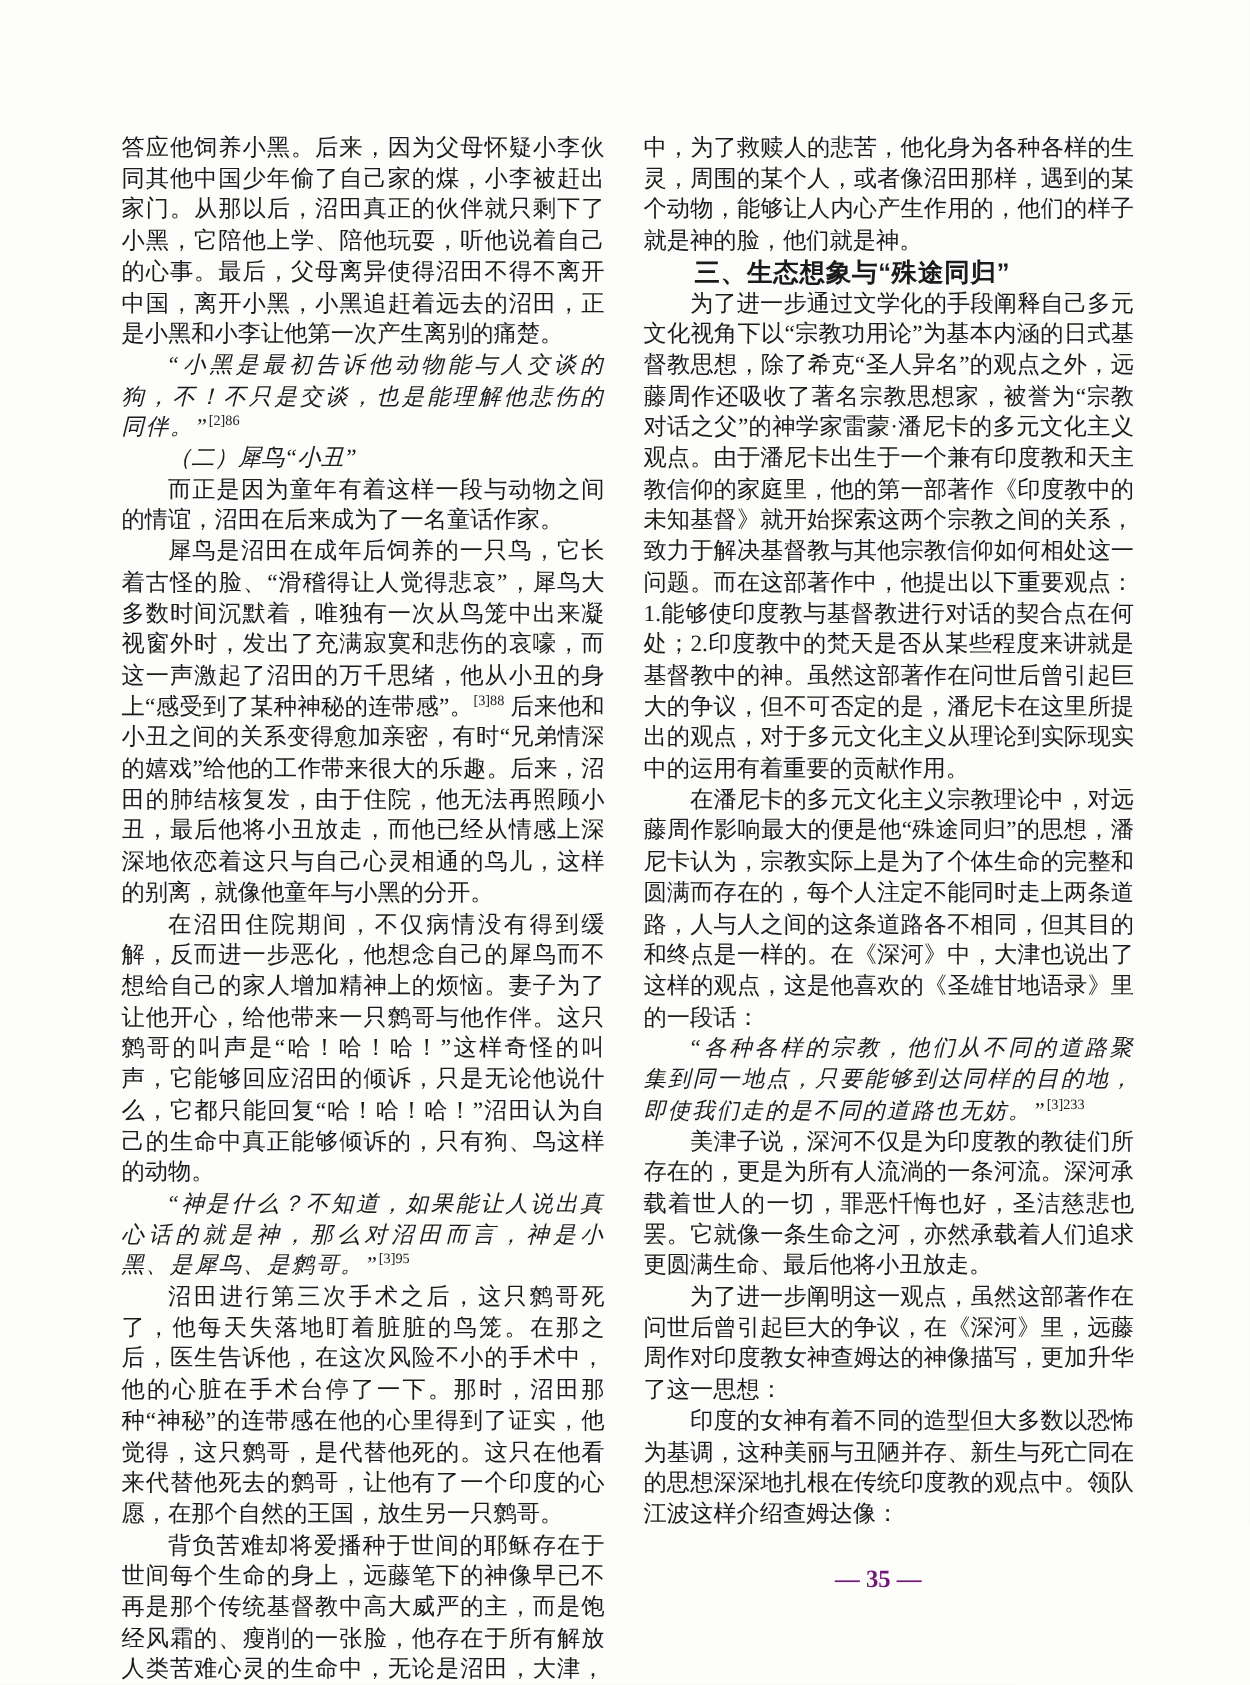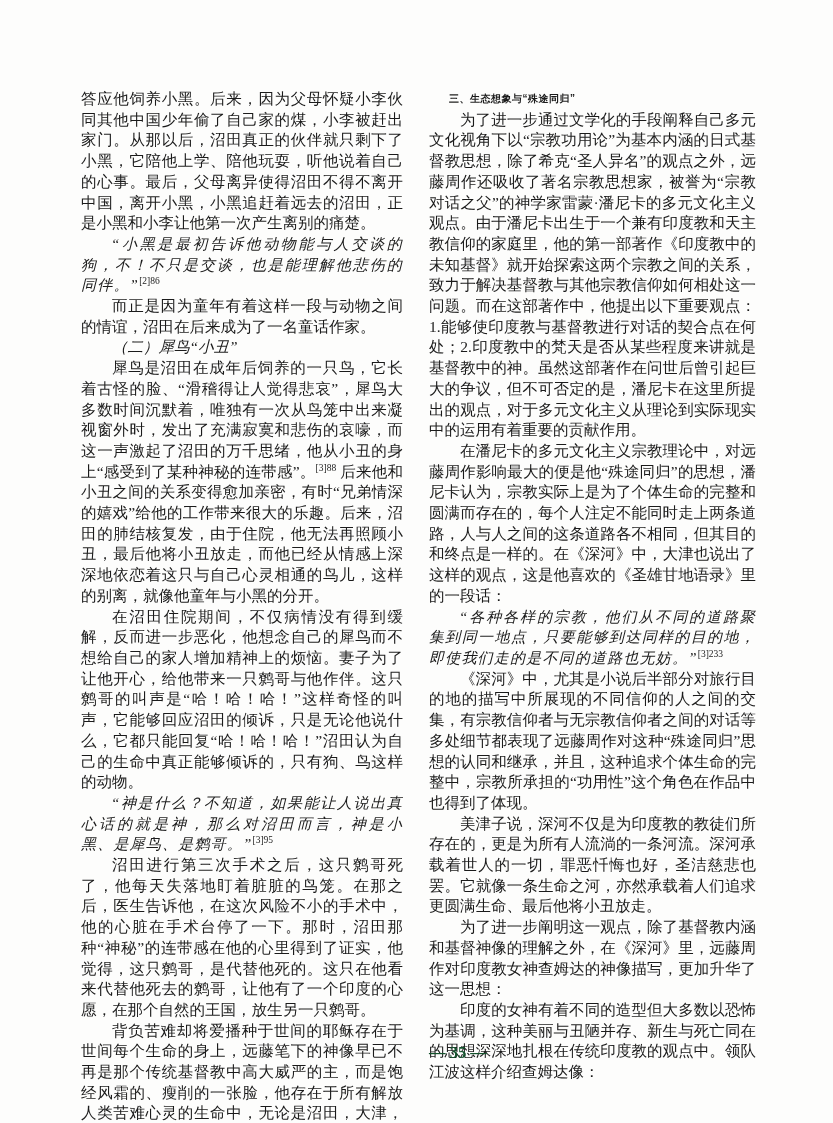--- a/index.html
+++ b/index.html
@@ -29,65 +29,65 @@
   .blk.quote {
     font-style: italic;
     letter-spacing: 1.2px;
     font-size: 15px;
   }
   .blk.subheading { font-style: italic; }
   .blk.heading {
     font-style: normal;
     font-weight: 700;
     font-family: "Liberation Sans", "DejaVu Sans", sans-serif;
-    font-size: 10px;
+    font-size: 17px;
     letter-spacing: 0.5px;
   }
   sup {
     font-size: 9.5px;
     font-style: normal;
     letter-spacing: 0;
     line-height: 0;
     vertical-align: super;
   }
   .footer {
     position: absolute;
     top: 1043px;
     left: 429px;
     width: 327px;
-    text-align: left;
+    text-align: center;
     padding-right: 14px;
     box-sizing: border-box;
     font-weight: 700;
     font-size: 16.5px;
     font-family: "Liberation Serif", "DejaVu Serif", serif;
-    color: #14532d;
+    color: #701a75;
   }
 </style>
 </head>
 <body>
 
 <div class="page">
   <div class="column" id="col-left">
       <p class="blk para cont">答应他饲养小黑。后来，因为父母怀疑小李伙同其他中国少年偷了自己家的煤，小李被赶出家门。从那以后，沼田真正的伙伴就只剩下了小黑，它陪他上学、陪他玩耍，听他说着自己的心事。最后，父母离异使得沼田不得不离开中国，离开小黑，小黑追赶着远去的沼田，正是小黑和小李让他第一次产生离别的痛楚。</p>
       <p class="blk quote">“小黑是最初告诉他动物能与人交谈的狗，不！不只是交谈，也是能理解他悲伤的同伴。”<sup>[2]86</sup> </p>
+      <p class="blk subheading">（二）犀鸟“小丑”</p>
       <p class="blk para">而正是因为童年有着这样一段与动物之间的情谊，沼田在后来成为了一名童话作家。</p>
-      <p class="blk subheading">（二）犀鸟“小丑”</p>
       <p class="blk para">犀鸟是沼田在成年后饲养的一只鸟，它长着古怪的脸、“滑稽得让人觉得悲哀”，犀鸟大多数时间沉默着，唯独有一次从鸟笼中出来凝视窗外时，发出了充满寂寞和悲伤的哀嚎，而这一声激起了沼田的万千思绪，他从小丑的身上“感受到了某种神秘的连带感”。<sup>[3]88</sup> 后来他和小丑之间的关系变得愈加亲密，有时“兄弟情深的嬉戏”给他的工作带来很大的乐趣。后来，沼田的肺结核复发，由于住院，他无法再照顾小丑，最后他将小丑放走，而他已经从情感上深深地依恋着这只与自己心灵相通的鸟儿，这样的别离，就像他童年与小黑的分开。</p>
       <p class="blk para">在沼田住院期间，不仅病情没有得到缓解，反而进一步恶化，他想念自己的犀鸟而不想给自己的家人增加精神上的烦恼。妻子为了让他开心，给他带来一只鹩哥与他作伴。这只鹩哥的叫声是“哈！哈！哈！”这样奇怪的叫声，它能够回应沼田的倾诉，只是无论他说什么，它都只能回复“哈！哈！哈！”沼田认为自己的生命中真正能够倾诉的，只有狗、鸟这样的动物。</p>
       <p class="blk quote">“神是什么？不知道，如果能让人说出真心话的就是神，那么对沼田而言，神是小黑、是犀鸟、是鹩哥。”<sup>[3]95</sup> </p>
       <p class="blk para">沼田进行第三次手术之后，这只鹩哥死了，他每天失落地盯着脏脏的鸟笼。在那之后，医生告诉他，在这次风险不小的手术中，他的心脏在手术台停了一下。那时，沼田那种“神秘”的连带感在他的心里得到了证实，他觉得，这只鹩哥，是代替他死的。这只在他看来代替他死去的鹩哥，让他有了一个印度的心愿，在那个自然的王国，放生另一只鹩哥。</p>
       <p class="blk para">背负苦难却将爱播种于世间的耶稣存在于世间每个生命的身上，远藤笔下的神像早已不再是那个传统基督教中高大威严的主，而是饱经风霜的、瘦削的一张脸，他存在于所有解放人类苦难心灵的生命中，无论是沼田，大津，还是每一个人，甚至是某个动物，能够唤起内心灵魂深处最圣洁光芒的，能够让我们看到世间之爱，生命之美的一切就是神的脸，换言之，通过这种具有浓厚生态共存意识的神学思想，远藤想向我们表明的是，神就在人群之</p>
     </div>
   <div class="column" id="col-right">
+      <p class="blk para cont">中，为了救赎人的悲苦，他化身为各种各样的生灵，周围的某个人，或者像沼田那样，遇到的某个动物，能够让人内心产生作用的，他们的样子就是神的脸，他们就是神。</p>
       <p class="blk heading">三、生态想象与“殊途同归”</p>
       <p class="blk para">为了进一步通过文学化的手段阐释自己多元文化视角下以“宗教功用论”为基本内涵的日式基督教思想，除了希克“圣人异名”的观点之外，远藤周作还吸收了著名宗教思想家，被誉为“宗教对话之父”的神学家雷蒙·潘尼卡的多元文化主义观点。由于潘尼卡出生于一个兼有印度教和天主教信仰的家庭里，他的第一部著作《印度教中的未知基督》就开始探索这两个宗教之间的关系，致力于解决基督教与其他宗教信仰如何相处这一问题。而在这部著作中，他提出以下重要观点：1.能够使印度教与基督教进行对话的契合点在何处；2.印度教中的梵天是否从某些程度来讲就是基督教中的神。虽然这部著作在问世后曾引起巨大的争议，但不可否定的是，潘尼卡在这里所提出的观点，对于多元文化主义从理论到实际现实中的运用有着重要的贡献作用。</p>
       <p class="blk para">在潘尼卡的多元文化主义宗教理论中，对远藤周作影响最大的便是他“殊途同归”的思想，潘尼卡认为，宗教实际上是为了个体生命的完整和圆满而存在的，每个人注定不能同时走上两条道路，人与人之间的这条道路各不相同，但其目的和终点是一样的。在《深河》中，大津也说出了这样的观点，这是他喜欢的《圣雄甘地语录》里的一段话：</p>
       <p class="blk quote">“各种各样的宗教，他们从不同的道路聚集到同一地点，只要能够到达同样的目的地，即使我们走的是不同的道路也无妨。”<sup>[3]233</sup> </p>
-      <p class="blk para">《深河》中，尤其是小说后半部分对旅行目的地的描写中所展现的不同信仰的人之间的交集，有宗教信仰者与无宗教信仰者之间的对话等多处细节都表现了远藤周作对这种“殊途同归”思想的认同和继承，并且，这种追求个体生命的完整中，宗教所承担的“功用性”这个角色在作品中也得到了体现。</p>
       <p class="blk para">美津子说，深河不仅是为印度教的教徒们所存在的，更是为所有人流淌的一条河流。深河承载着世人的一切，罪恶忏悔也好，圣洁慈悲也罢。它就像一条生命之河，亦然承载着人们追求更圆满生命、最后他将小丑放走。</p>
-      <p class="blk para">为了进一步阐明这一观点，除了基督教内涵和基督神像的理解之外，在《深河》里，远藤周作对印度教女神查姆达的神像描写，更加升华了这一思想：</p>
+      <p class="blk para">为了进一步阐明这一观点，虽然这部著作在问世后曾引起巨大的争议，在《深河》里，远藤周作对印度教女神查姆达的神像描写，更加升华了这一思想：</p>
       <p class="blk para">印度的女神有着不同的造型但大多数以恐怖为基调，这种美丽与丑陋并存、新生与死亡同在的思想深深地扎根在传统印度教的观点中。领队江波这样介绍查姆达像：</p>
     </div>
   <div class="footer">
     <span>— 35 —</span>
   </div>
 </div>
 
 </body></html>

